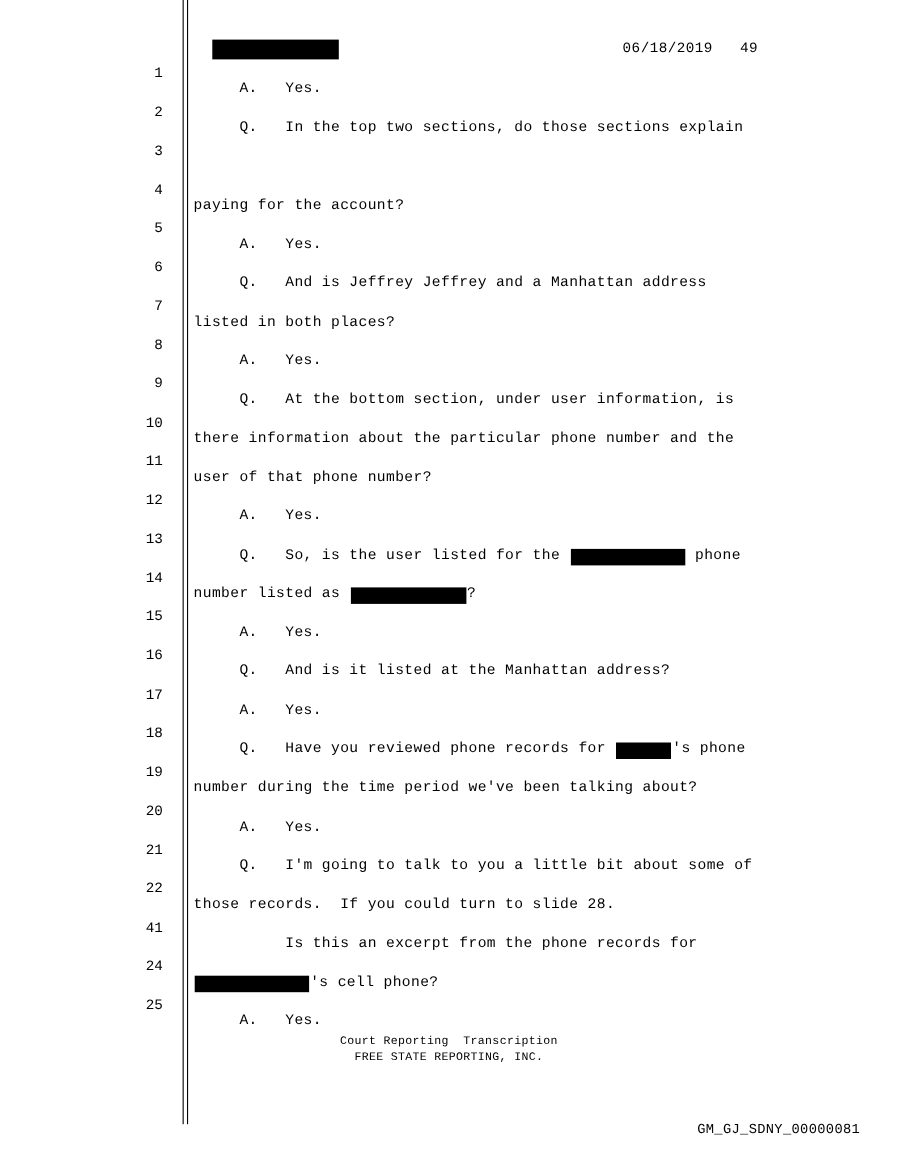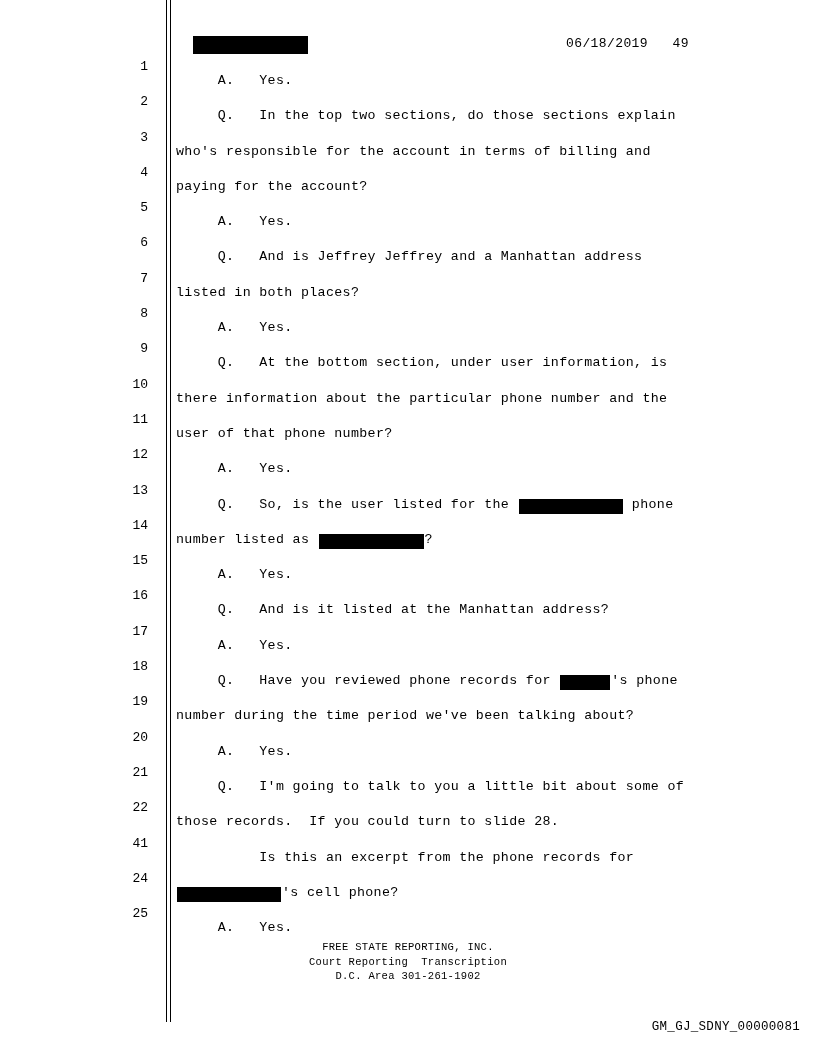--- a/index.html
+++ b/index.html
@@ -107,21 +107,21 @@
     text-align: center;
     font-size: 10.5px;
     line-height: 14.6px;
     letter-spacing: 0.3px;
   }
   .footer div { white-space: pre; }
 
   
   .bates {
     position: absolute;
-    right: 16px;
+    right: 34px;
     bottom: 22px;
     font-size: 12.5px;
     letter-spacing: 0.3px;
     white-space: pre;
   }
 </style>
 </head>
 <body>
 
 <div class="page">
@@ -138,21 +138,20 @@
       <div class="line">
         <span class="lno">1</span>
         <span class="ltext">     A.   Yes.</span>
       </div>
       <div class="line">
         <span class="lno">2</span>
         <span class="ltext">     Q.   In the top two sections, do those sections explain</span>
       </div>
       <div class="line">
         <span class="lno">3</span>
-        <span class="ltext">who's responsible for the account in terms of billing and</span>
       </div>
       <div class="line">
         <span class="lno">4</span>
         <span class="ltext">paying for the account?</span>
       </div>
       <div class="line">
         <span class="lno">5</span>
         <span class="ltext">     A.   Yes.</span>
       </div>
       <div class="line">
@@ -231,20 +230,19 @@
         <span class="lno">24</span>
         <span class="ltext"><span class="redact" style="width: 104px;"></span>'s cell phone?</span>
       </div>
       <div class="line">
         <span class="lno">25</span>
         <span class="ltext">     A.   Yes.</span>
       </div>
     </div>
 
   <div class="footer">
+    <div>Court Reporting  Transcription</div>
     <div>FREE STATE REPORTING, INC.</div>
-    <div>Court Reporting  Transcription</div>
-    <div>D.C. Area 301-261-1902</div>
   </div>
 
   <div class="bates">GM_GJ_SDNY_00000081</div>
 
 </div>
 
 </body></html>

